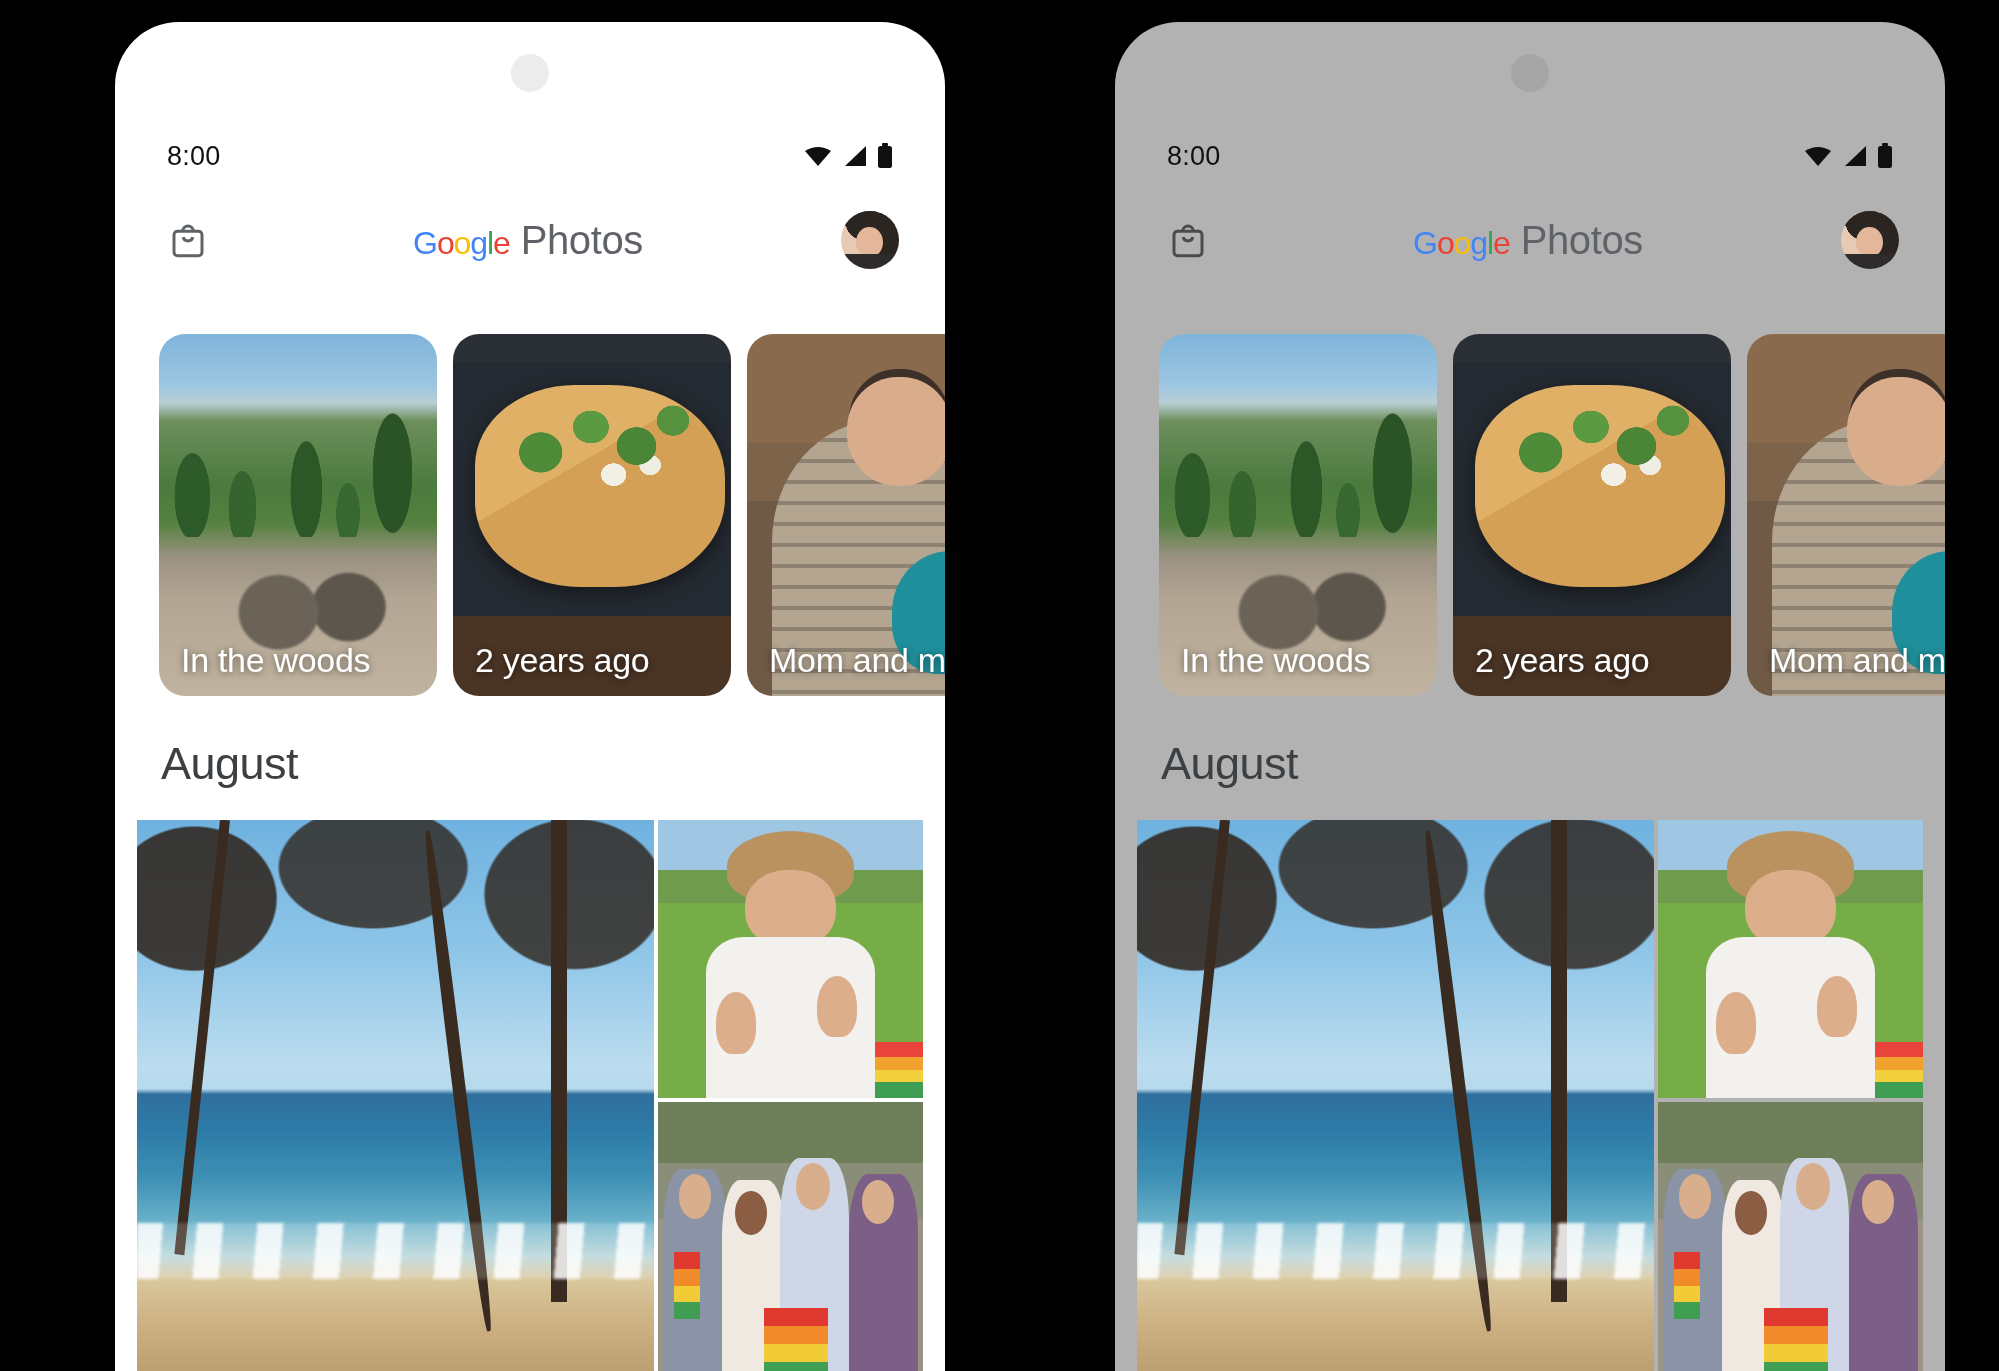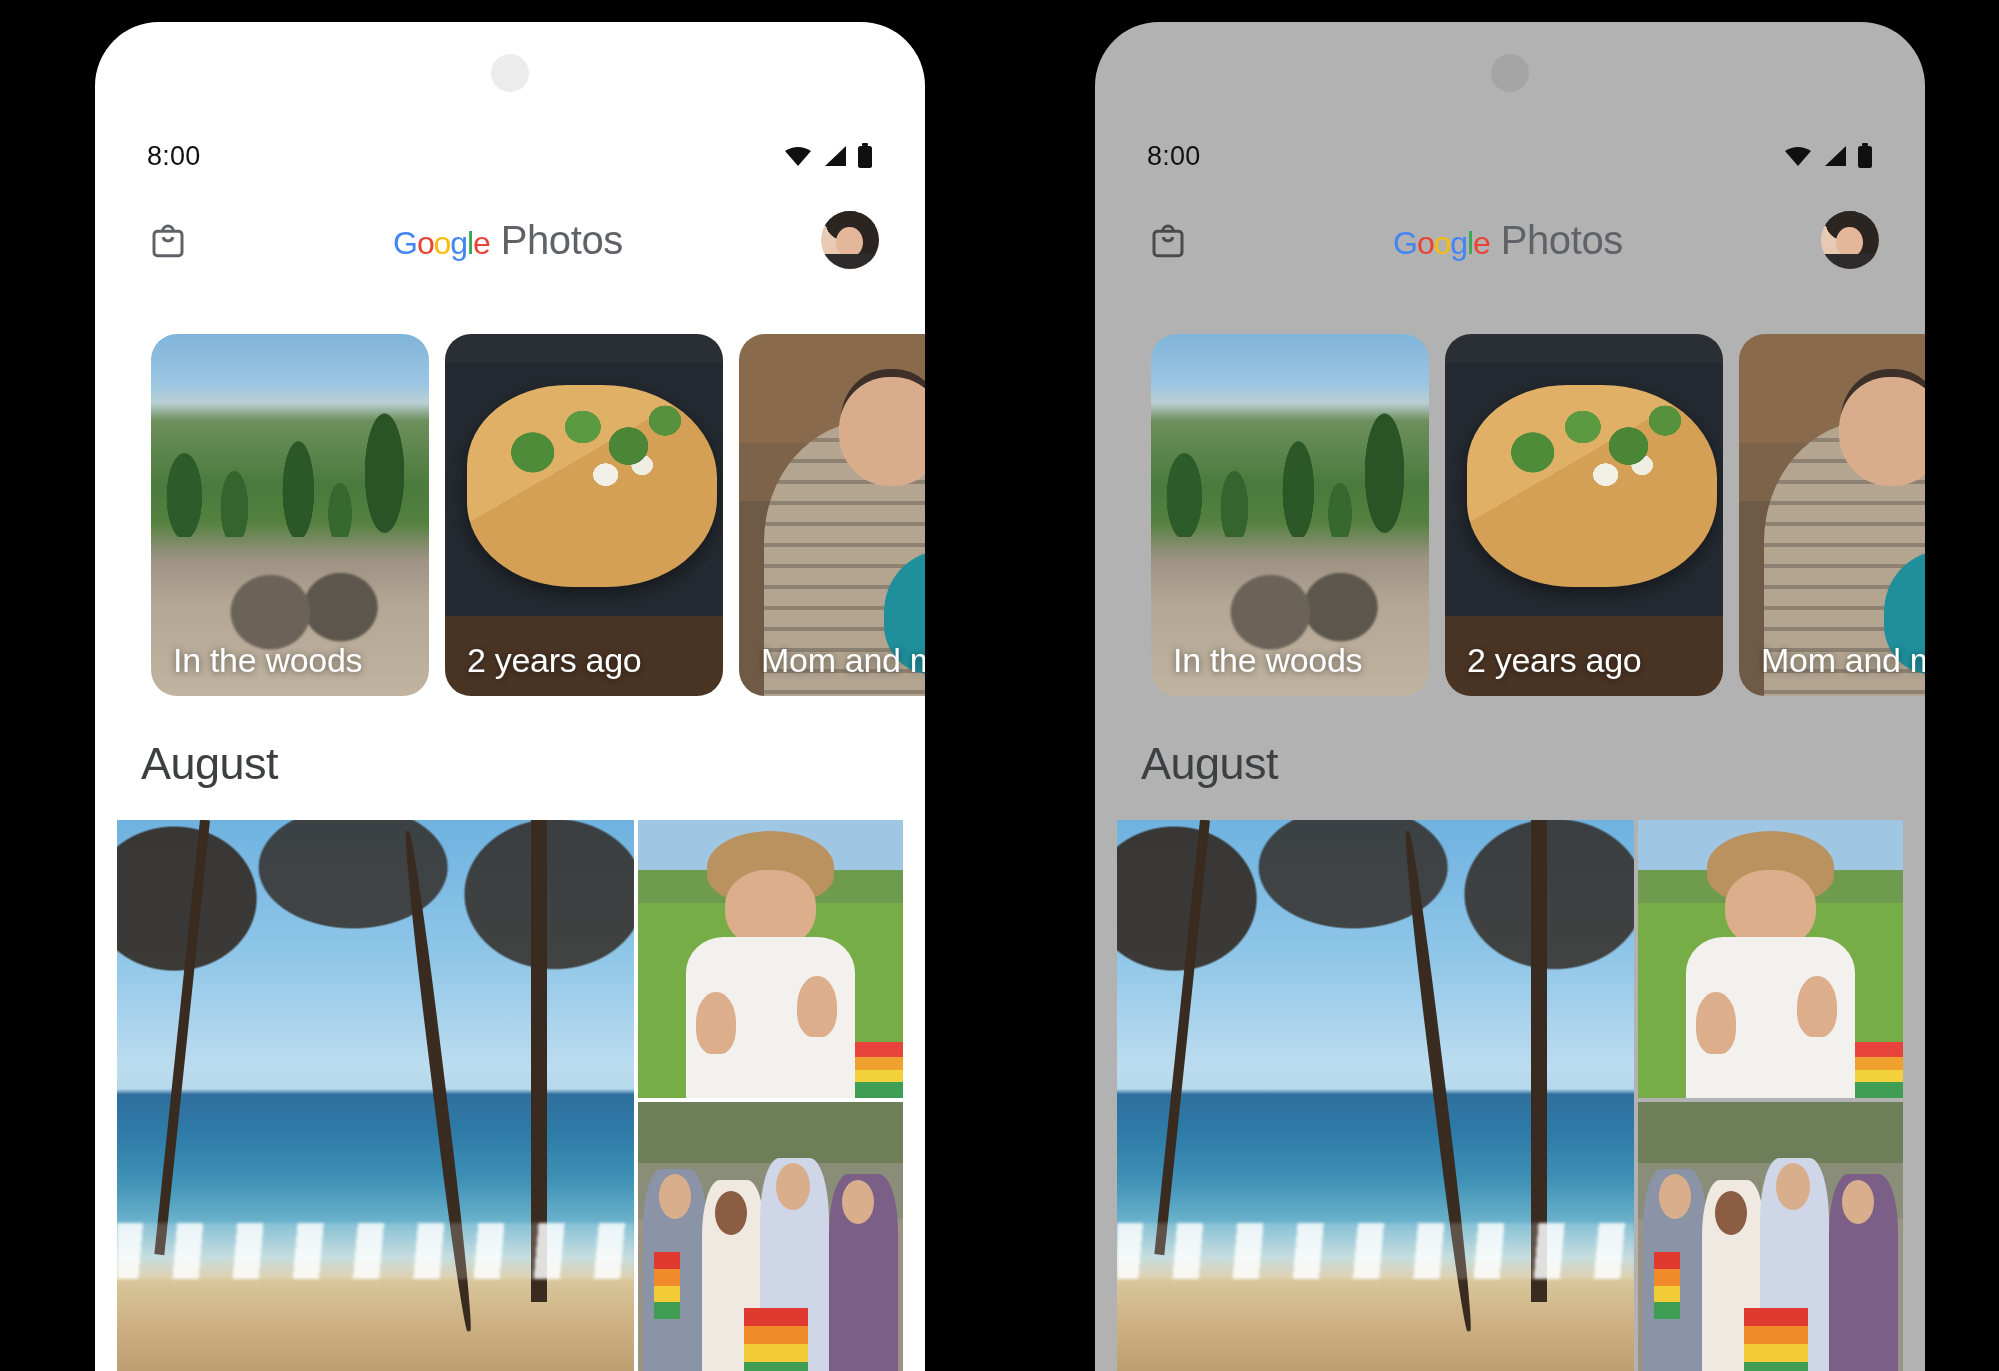--- a/index.html
+++ b/index.html
@@ -2,21 +2,21 @@
 <html><head>
 <meta charset="utf-8">
 <style>
   * { box-sizing: border-box; margin: 0; padding: 0; }
   html, body {
     width: 1999px; height: 1371px;
     background: #000;
     font-family: "Liberation Sans", sans-serif;
     overflow: hidden;
   }
-  .stage { position: relative; width: 1590px; height: 1371px; background: #000; }
+  .stage { position: relative; width: 1590px; height: 1371px; background: #000; margin-left: 20px; }
 
   
   .phone {
     position: absolute;
     top: 22px;
     width: 830px;
     height: 1400px;
     border-radius: 64px 64px 0 0;
     overflow: hidden;
   }
@@ -85,21 +85,21 @@
     position: absolute; bottom: 0; left: 0; right: 0; height: 26%;
     background: #2e2b2c;
   }
 
   
   .memories {
     position: absolute;
     top: 312px; left: 0; right: 0;
     height: 370px;
     display: flex; gap: 16px;
-    padding-left: 56px;
+    padding-left: 44px;
     overflow: hidden;
   }
   .mem-card {
     position: relative;
     width: 278px; height: 362px;
     border-radius: 26px;
     overflow: hidden;
     flex: none;
   }
   .mem-card.narrow { width: 250px; }

